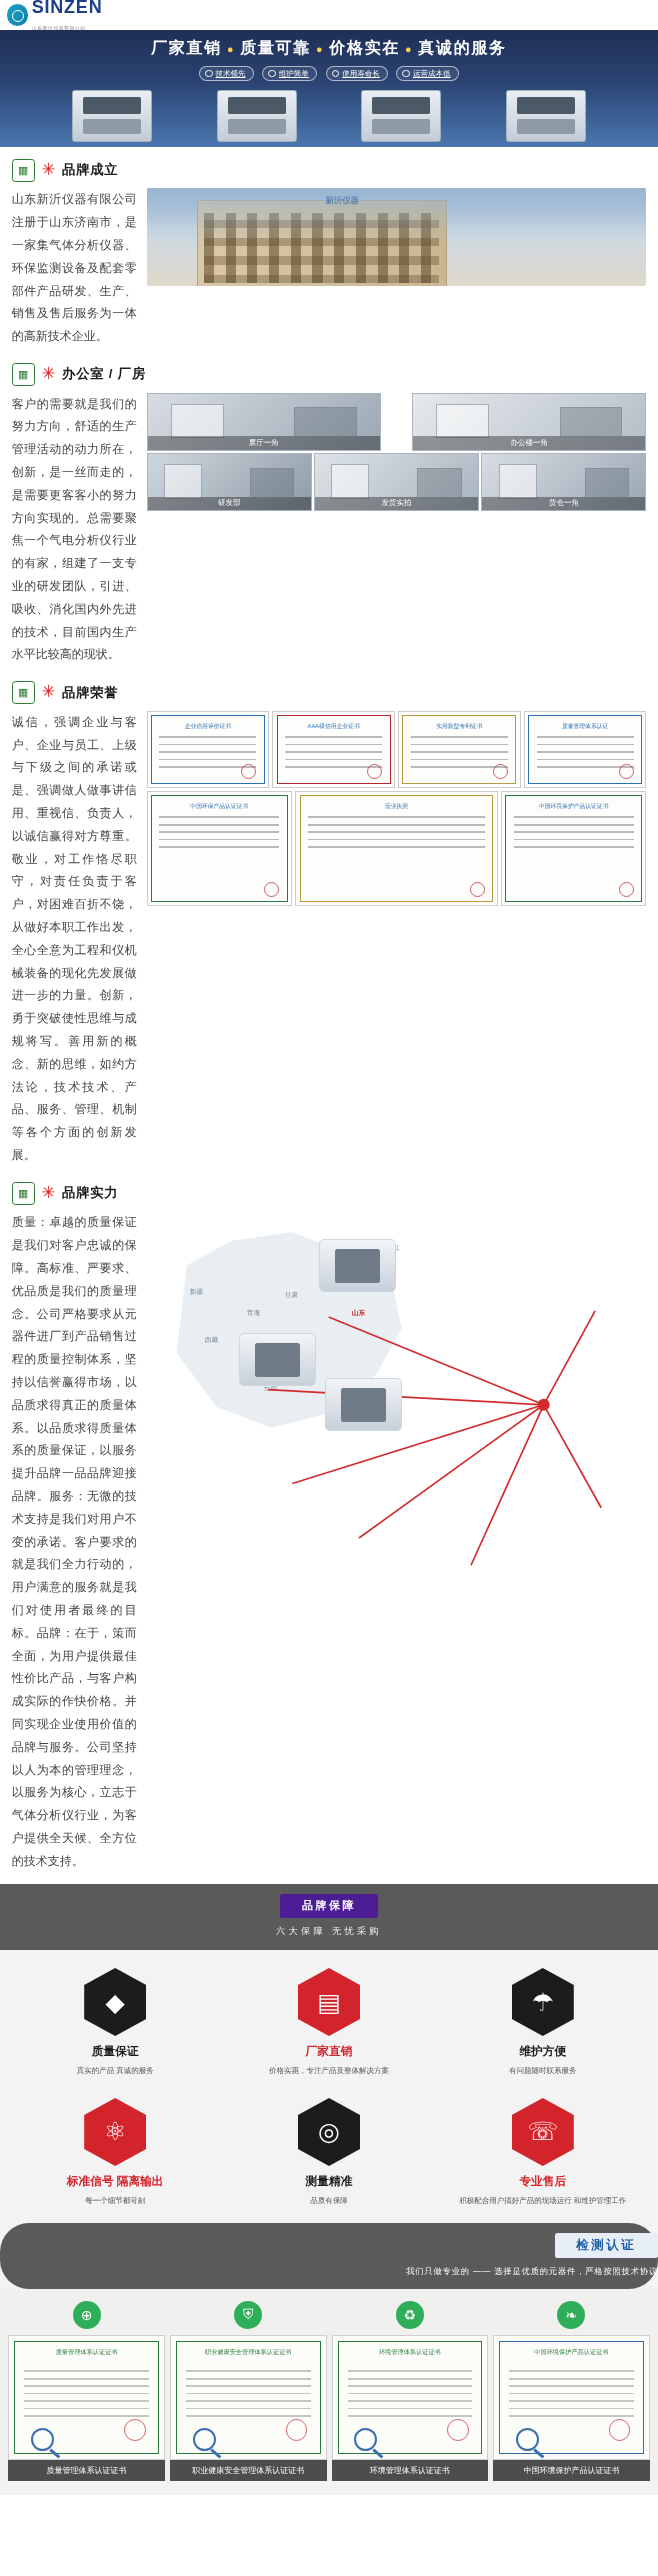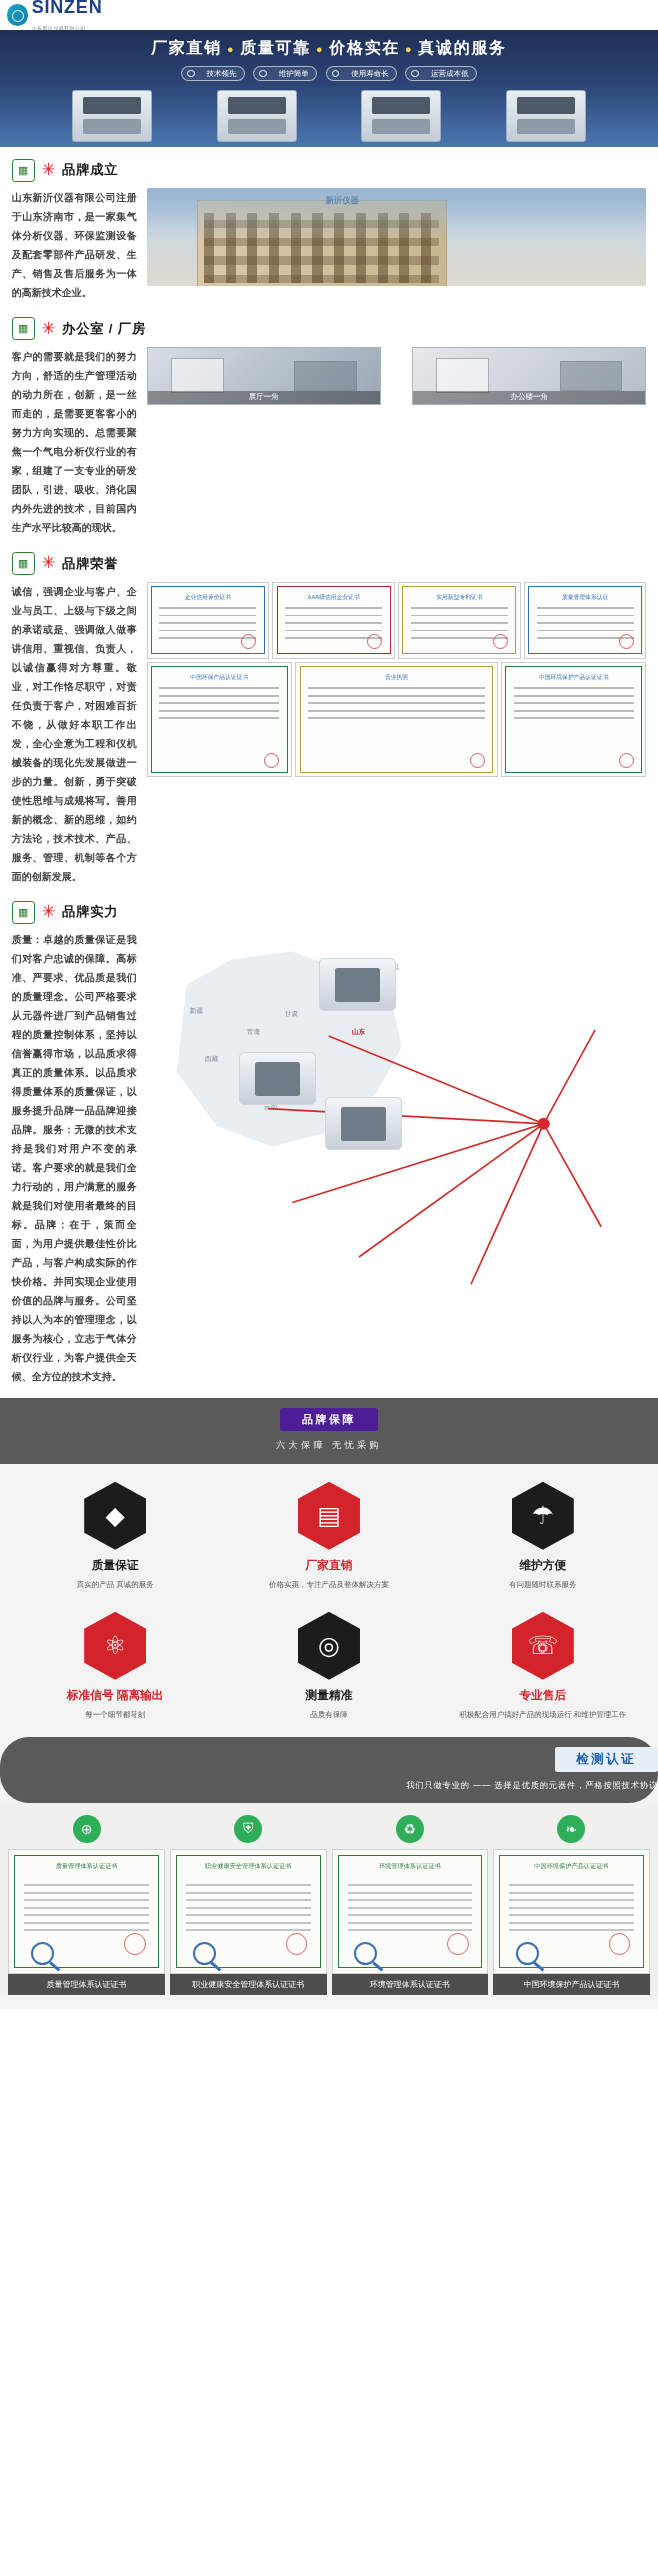--- a/index.html
+++ b/index.html
@@ -23,22 +23,23 @@
   .hero {
     height: 117px;
     background: linear-gradient(180deg,#1f2f55 0%, #2b4474 45%, #4b77b0 100%);
     position: relative; color: #fff; text-align: center;
   }
   .hero-title { padding-top: 8.3px; font-size: 16px; font-weight: bold; letter-spacing: 1.7px; color:#fff; }
   .hero-title .dot { color: #ffd24d; margin: 0 5px; font-size: 10.8px; }
   .hero-pills { display: flex; justify-content: center; gap: 8.3px; margin-top: 6.7px; }
   .pill {
     border: 0.8px solid rgba(255,255,255,.6); border-radius: 9.2px;
-    font-size: 7.5px; padding: 1.7px 7.5px 1.7px 5px; display: flex; align-items: center; gap: 12px;
+    font-size: 7.5px; padding: 1.7px 7.5px 1.7px 5px; display: flex; align-items: center; gap: 3px;
     background: rgba(255,255,255,.08);
+    text-decoration: underline;
   }
   .pill .ic { width: 7.5px; height: 7.5px; border-radius: 50%; border: 0.8px solid #fff; display: inline-block; }
   .prod-row { display: flex; justify-content: center; gap: 11.7px; margin-top: 8.3px; }
   .prod { width: 133px; text-align: center; }
   .prod-img {
     height: 52px; margin: 0 auto; width: 80px;
     background: linear-gradient(180deg,#e9eef3,#c3ccd6);
     border: 0.8px solid #9fb0bf; border-radius: 2.5px; position: relative;
   }
   .prod-img:before { content:""; position:absolute; left:10px; top:6.7px; right:10px; height:16.7px; background:#4c5a68; border-radius:1.7px; }
@@ -49,21 +50,21 @@
   .sec { position: relative; padding: 11.7px 11.7px 3.3px 11.7px; }
   .sec-head { display: flex; align-items: center; gap: 6.7px; margin-bottom: 6.7px; }
   .sec-badge {
     width: 23px; height: 23px; border: 1.7px solid #2f7d32; border-radius: 3.3px;
     display: flex; align-items: center; justify-content: center; color: #2f7d32; font-size: 10.8px;
     background:#fff;
   }
   .sec-star { color: #e02020; font-size: 16.7px; line-height: 1; }
   .sec-title { font-size: 13.3px; font-weight: bold; color: #1b1b1b; letter-spacing: 0.8px; }
   .sec-body { display: flex; gap: 10px; }
-  .sec-text { font-size: 10px; line-height: 1.9; color: #444; width: 125px; text-align: justify; font-weight: bold; }
+  .sec-text { font-size: 12px; line-height: 1.9; color: #444; width: 125px; text-align: justify; }
 
   
   .estab-img {
     flex: 1; height: 98px; border-radius: 1.7px;
     background: linear-gradient(180deg,#9fb8cf 0%, #cbd8e3 40%, #e0d9cc 100%);
     position: relative; overflow: hidden;
   }
   .estab-img .bld { position: absolute; left: 50px; top: 11.7px; width: 250px; height: 87px; background: linear-gradient(90deg,#d9c9a8,#c9b791); border:0.8px solid #b3a27e; }
   .estab-img .bld:before {
     content:""; position:absolute; inset:11.7px 6.7px 3.3px 6.7px;
@@ -256,20 +257,31 @@
     </div>
     <div class="sec-body">
       <div class="sec-text">客户的需要就是我们的努力方向，舒适的生产管理活动的动力所在，创新，是一丝而走的，是需要更客客小的努力方向实现的。总需要聚焦一个气电分析仪行业的有家，组建了一支专业的研发团队，引进、吸收、消化国内外先进的技术，目前国内生产水平比较高的现状。</div>
       <div style="flex:1">
         <div class="grid2" style="margin-bottom:2.5px">
           <div class="photo ph-a">
               <div class="cap">展厅一角</div>
             </div>
           <div class="photo ph-b">
               <div class="cap">办公楼一角</div>
+            </div>
+        </div>
+        <div class="grid3">
+          <div class="photo ph-c">
+              <div class="cap">研发部</div>
+            </div>
+          <div class="photo ph-d">
+              <div class="cap">发货实拍</div>
+            </div>
+          <div class="photo ph-a">
+              <div class="cap">货仓一角</div>
             </div>
         </div>
       </div>
     </div>
   </div>
 
   <div class="sec">
     <div class="sec-head">
       <div class="sec-badge">▦</div>
       <span class="sec-star">✳</span>

